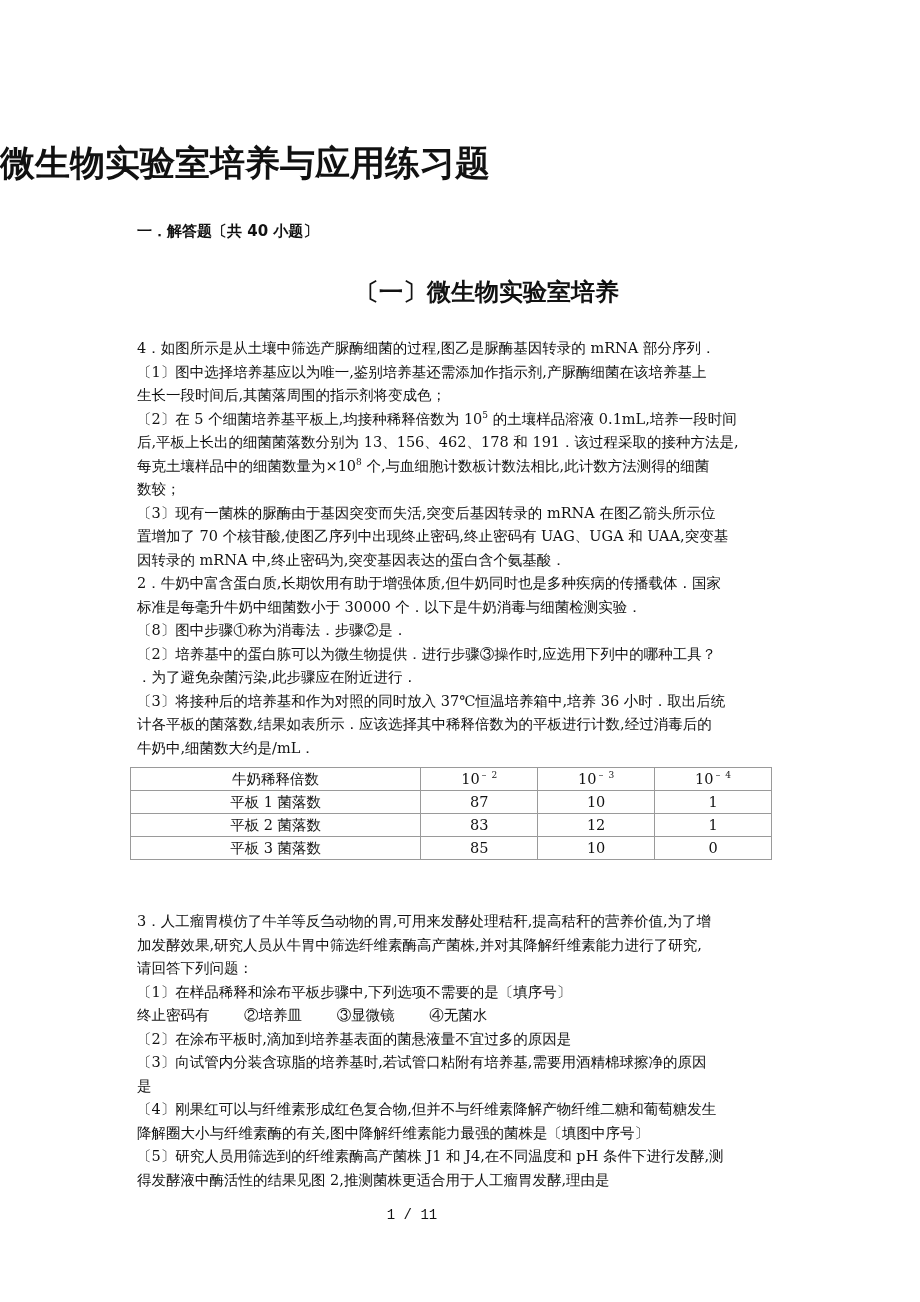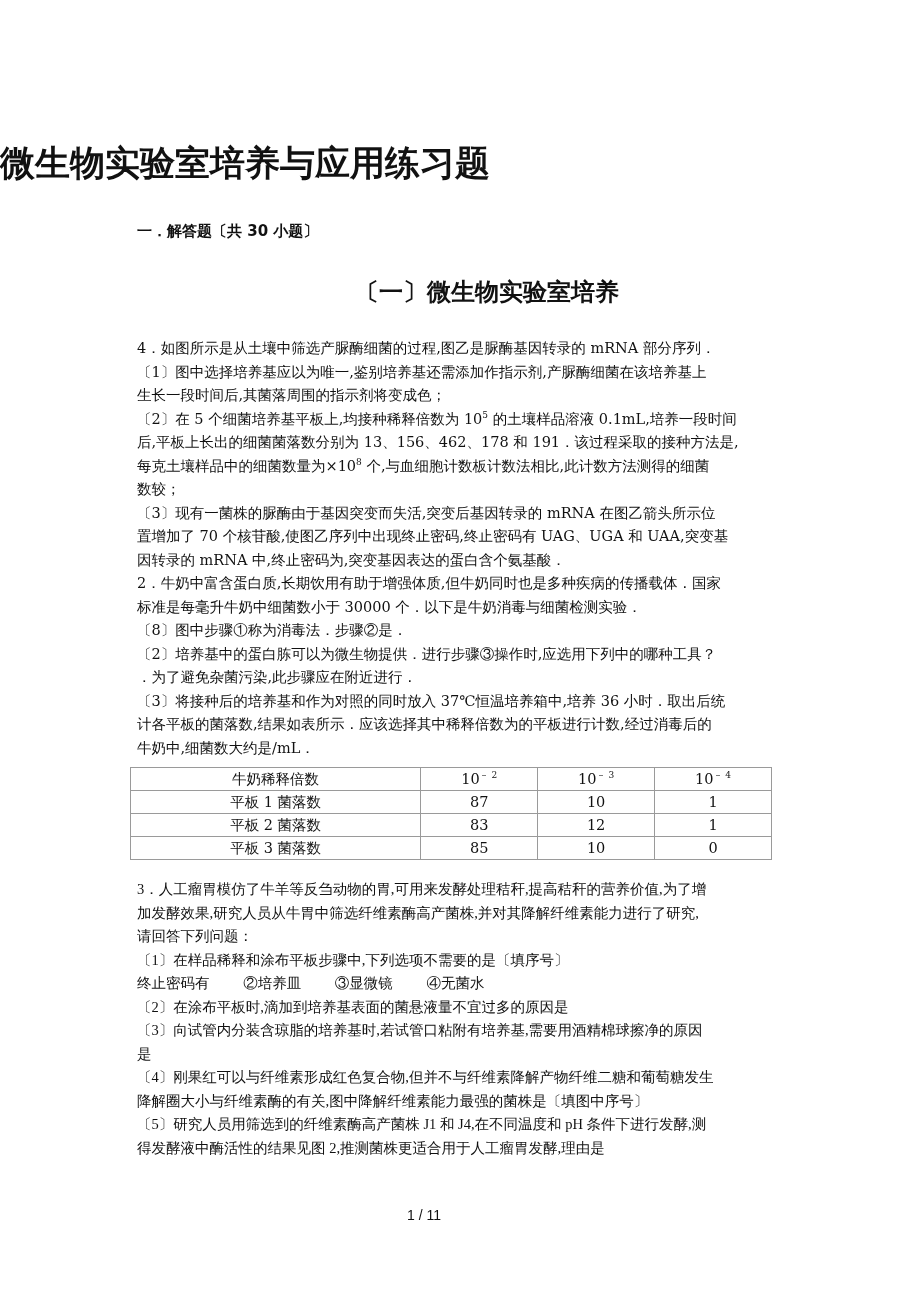--- a/index.html
+++ b/index.html
@@ -14,30 +14,30 @@
   .subtitle { position: absolute; top: 276px; left: 0; width: 920px; text-align: center;
               font-size: 24px; font-weight: bold;
               font-family: "DejaVu Sans", "Liberation Sans", sans-serif; padding-left: 27px; }
   .body { position: absolute; left: 137px; width: 640px; font-size: 14.5px; line-height: 23.5px; }
   .line { white-space: nowrap; height: 23.5px; overflow: visible; }
   sup { font-size: 9px; vertical-align: 6px; line-height: 0; }
   table.data { position: absolute; left: 130px; top: 767px; width: 642px; border-collapse: collapse;
                font-size: 14.5px; }
   table.data td { border: 1px solid #9a9a9a; height: 22px; padding: 0; text-align: center; }
   .opts span { display: inline-block; margin-right: 30px; }
-  .footer { position: absolute; top: 1207px; left: 16px; width: 816px; text-align: center; font-size: 14px;
-            font-family: Liberation Sans, sans-serif; }
+  .footer { position: absolute; top: 1207px; left: 4px; width: 816px; text-align: center; font-size: 14px;
+            font-family: Liberation Mono, monospace; }
 </style>
 </head>
 <body>
 
 <div class="page">
 
   <div class="title">微生物实验室培养与应用练习题</div>
-  <div class="section-head">一．解答题〔共 30 小题〕</div>
+  <div class="section-head">一．解答题〔共 40 小题〕</div>
   <div class="subtitle">〔一〕微生物实验室培养</div>
 
   <div class="body" style="top:337px;">
     <div class="line">4．如图所示是从土壤中筛选产脲酶细菌的过程,图乙是脲酶基因转录的 mRNA 部分序列．</div>
     <div class="line">〔1〕图中选择培养基应以为唯一,鉴别培养基还需添加作指示剂,产脲酶细菌在该培养基上</div>
     <div class="line">生长一段时间后,其菌落周围的指示剂将变成色；</div>
     <div class="line"><span>〔2〕在 5 个细菌培养基平板上,均接种稀释倍数为 10</span><sup>5</sup><span> 的土壤样品溶液 0.1mL,培养一段时间</span></div>
     <div class="line">后,平板上长出的细菌菌落数分别为 13、156、462、178 和 191．该过程采取的接种方法是,</div>
     <div class="line"><span>每克土壤样品中的细菌数量为×10</span><sup>8</sup><span> 个,与血细胞计数板计数法相比,此计数方法测得的细菌</span></div>
     <div class="line">数较；</div>
@@ -79,21 +79,21 @@
     </tr>
     <tr>
       <td>平板 3 菌落数</td>
       <td>85</td>
       <td>10</td>
       <td>0</td>
     </tr>
   </tbody>
     </table>
 
-  <div class="body" style="top:878px;font-family:Liberation Serif, serif;">
+  <div class="body" style="top:910px;">
     <div class="line">3．人工瘤胃模仿了牛羊等反刍动物的胃,可用来发酵处理秸秆,提高秸秆的营养价值,为了增</div>
     <div class="line">加发酵效果,研究人员从牛胃中筛选纤维素酶高产菌株,并对其降解纤维素能力进行了研究,</div>
     <div class="line">请回答下列问题：</div>
     <div class="line">〔1〕在样品稀释和涂布平板步骤中,下列选项不需要的是〔填序号〕</div>
     <div class="line opts">
       <span>终止密码有</span>
       <span>②培养皿</span>
       <span>③显微镜</span>
       <span>④无菌水</span>
     </div>

